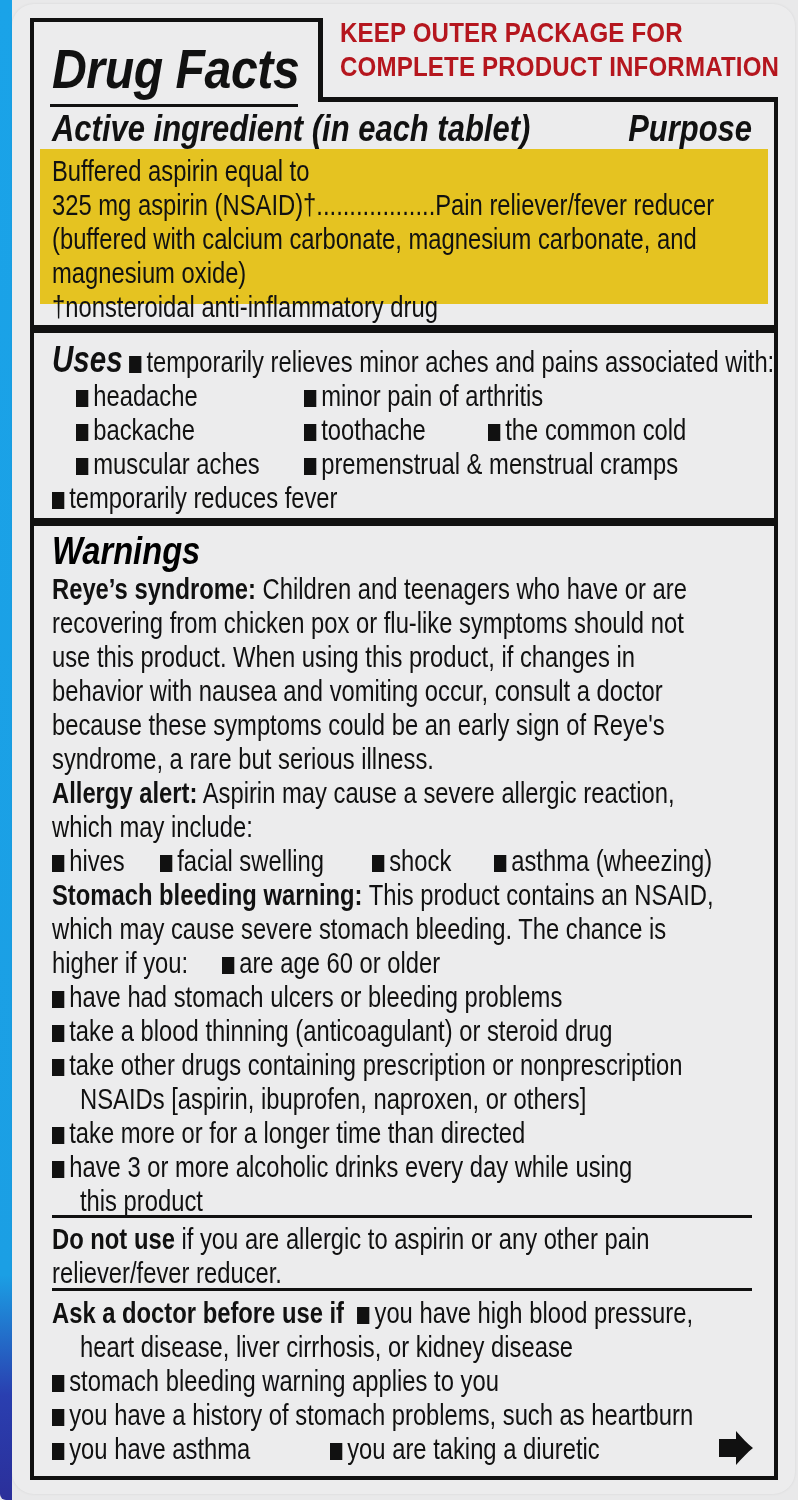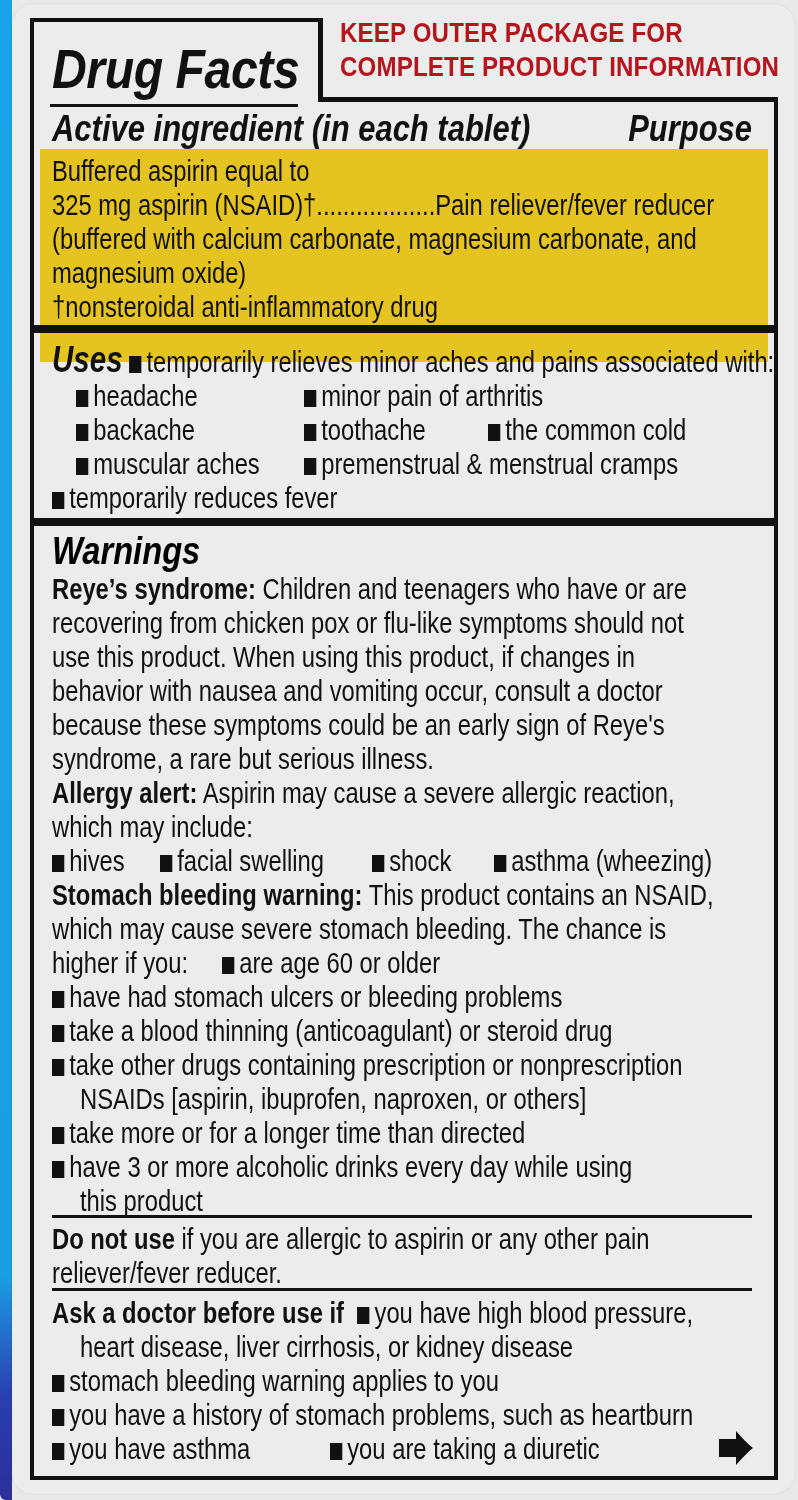--- a/index.html
+++ b/index.html
@@ -47,21 +47,21 @@
   }
   .rule-thin { position:absolute; height:3px; background:#111; }
   .ai-head {
     position:absolute; left:52px; top:108px; width:700px;
     font-size:36px; font-weight:bold; font-style:italic; color:#111;
     white-space:nowrap;
   }
   .ai-head .l { position:absolute; left:0; transform:scaleX(0.86); transform-origin:left top; }
   .ai-head .r { position:absolute; right:0; transform:scaleX(0.86); transform-origin:right top; }
   .yellow {
-    position:absolute; left:40px; top:149px; width:728px; height:213px;
+    position:absolute; left:40px; top:149px; width:728px; height:155px;
     background:#e5c321;
   }
   .body-txt {
     font-size:29px; color:#111; line-height:34px;
     transform:scaleX(0.82); transform-origin:left top; white-space:nowrap;
   }
   .sect-bar { position:absolute; left:34px; width:740px; height:8px; background:#111; }
   .abs { position:absolute; }
   .sq { display:inline-block; width:15px; height:17px; background:#111; margin-right:6px; vertical-align:-1px; }
   .b { font-weight:bold; }

